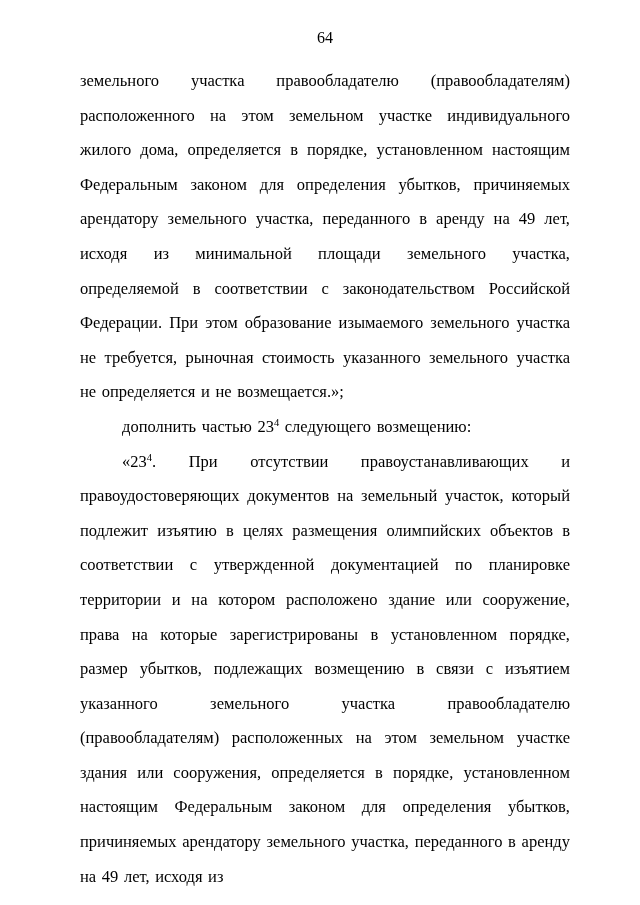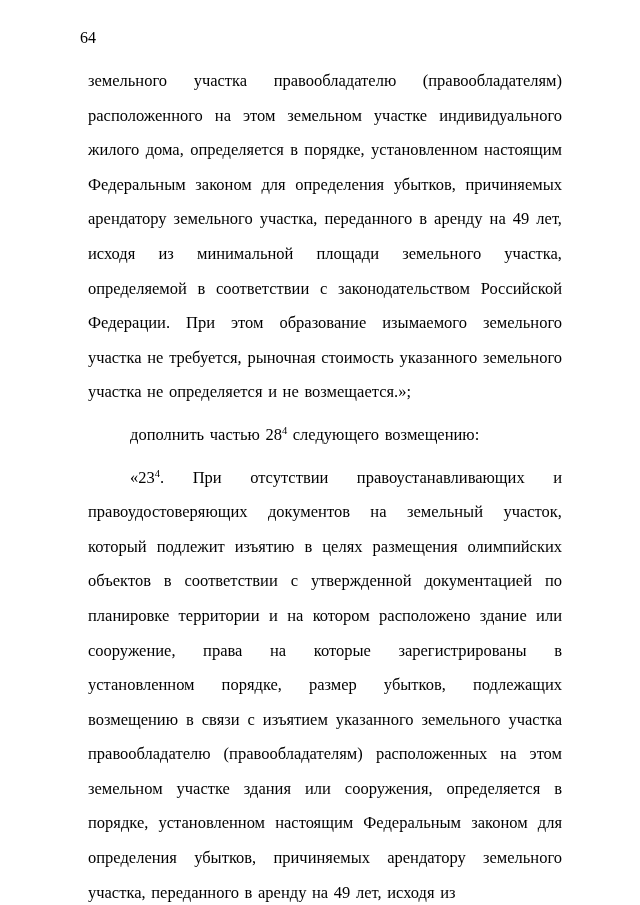--- a/index.html
+++ b/index.html
@@ -15,26 +15,27 @@
   .page {
     box-sizing: border-box;
     width: 640px;
     height: 905px;
     padding: 28px 70px 0 80px;
     background: #ffffff;
     color: #000000;
     font-family: "Liberation Serif", serif;
   }
   .page-number {
+    text-align: center;
     font-size: 16px;
     line-height: 20px;
     margin: 0 0 16px 0;
   }
   .para {
-    margin: 8px;
+    margin: 0;
     font-size: 16.5px;
     line-height: 34.6px;
     text-align: justify;
     word-spacing: 1.5px;
   }
   .para.indent {
     text-indent: 42px;
   }
   sup {
     font-size: 10.5px;
@@ -43,16 +44,16 @@
   }
 </style>
 </head>
 <body>
 
 <div class="page">
   <div class="page-number">64</div>
 
   <p class="para"><span>земельного участка правообладателю (правообладателям) расположенного на этом земельном участке индивидуального жилого дома, определяется в порядке, установленном настоящим Федеральным законом для определения убытков, причиняемых арендатору земельного участка, переданного в аренду на 49 лет, исходя из минимальной площади земельного участка, определяемой в соответствии с законодательством Российской Федерации. При этом образование изымаемого земельного участка не требуется, рыночная стоимость указанного земельного участка не определяется и не возмещается.»;</span></p>
 
-  <p class="para indent"><span>дополнить частью 28</span><sup>4</sup><span> следующего возмещению:</span></p>
+  <p class="para indent"><span>дополнить частью 23</span><sup>4</sup><span> следующего возмещению:</span></p>
 
   <p class="para indent"><span>«23</span><sup>4</sup><span>. При отсутствии правоустанавливающих и правоудостоверяющих документов на земельный участок, который подлежит изъятию в целях размещения олимпийских объектов в соответствии с утвержденной документацией по планировке территории и на котором расположено здание или сооружение, права на которые зарегистрированы в установленном порядке, размер убытков, подлежащих возмещению в связи с изъятием указанного земельного участка правообладателю (правообладателям) расположенных на этом земельном участке здания или сооружения, определяется в порядке, установленном настоящим Федеральным законом для определения убытков, причиняемых арендатору земельного участка, переданного в аренду на 49 лет, исходя из</span></p>
 </div>
 
 </body></html>

